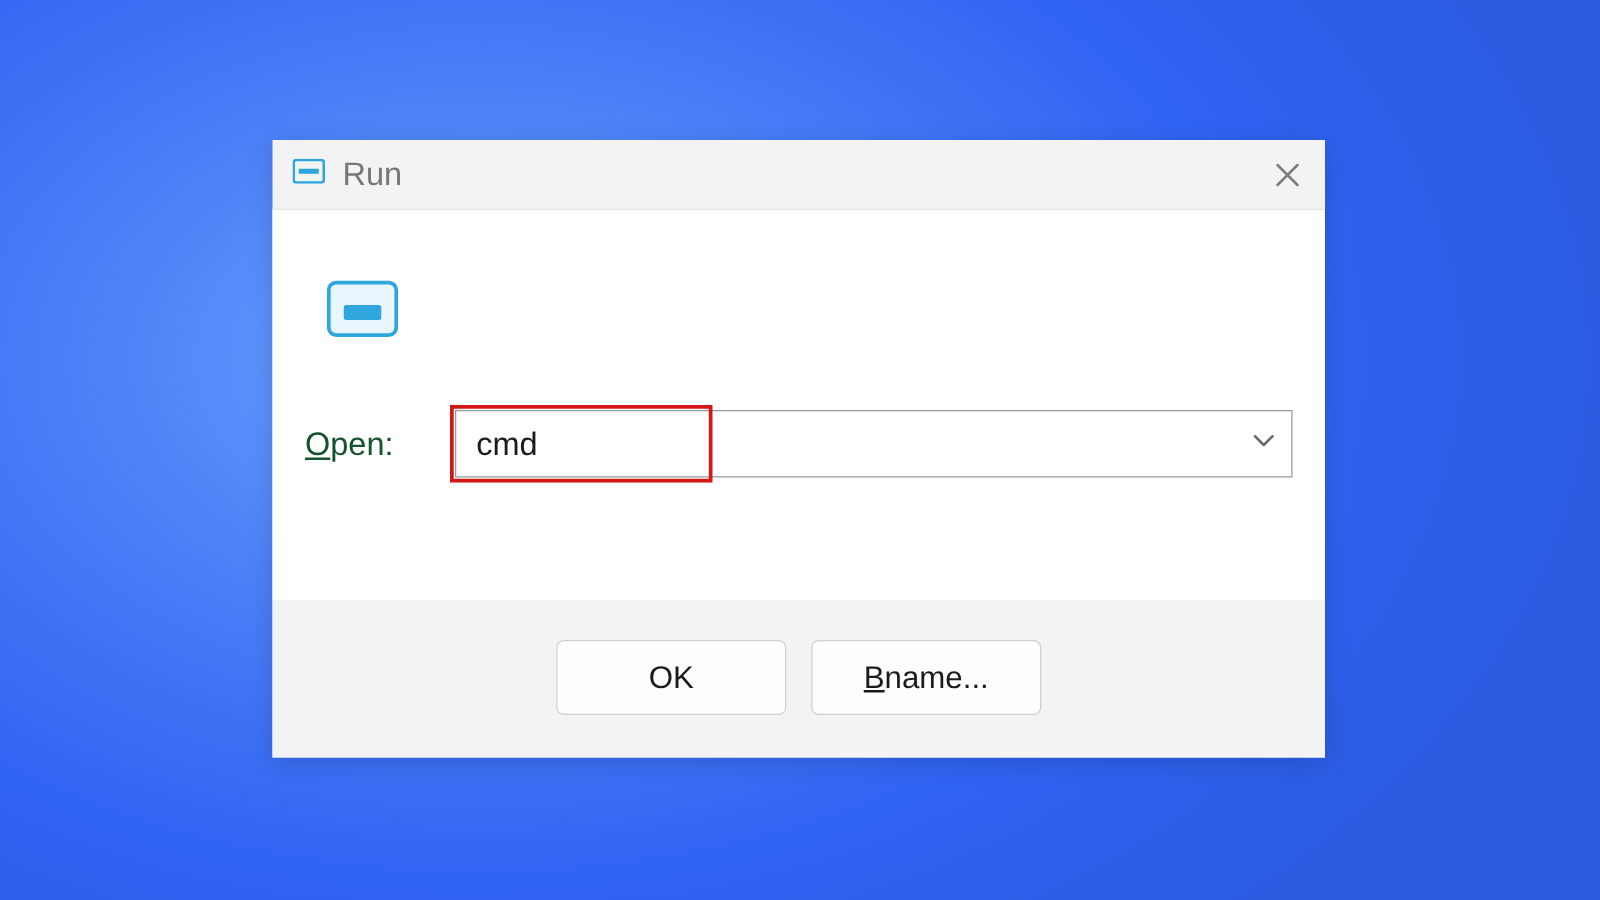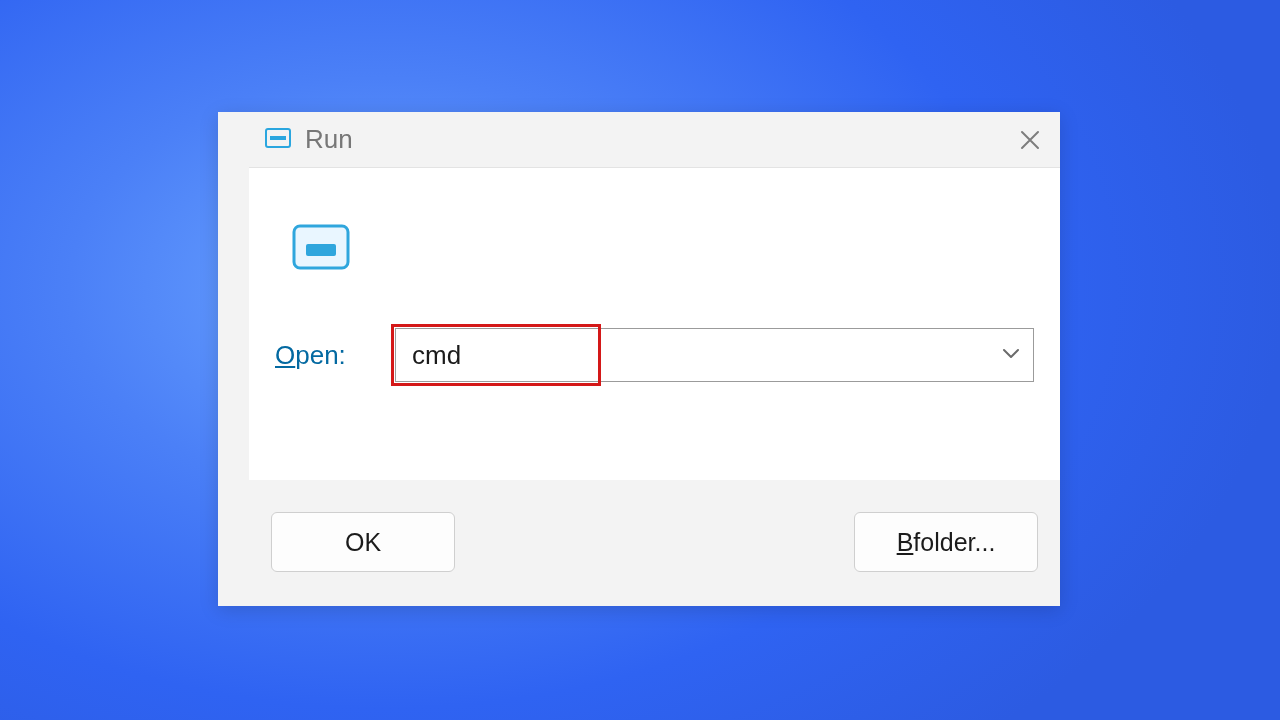--- a/index.html
+++ b/index.html
@@ -8,21 +8,21 @@
     width: 1280px; height: 720px;
     background: radial-gradient(ellipse 900px 600px at 30% 40%, #6ca5ff 0%, #4b80f7 35%, #2f63f2 70%, #2c5be2 100%);
     position: relative;
   }
   .dialog {
     position: absolute;
     left: 218px; top: 112px;
     width: 842px; height: 494px;
     background: #f3f3f3;
     box-shadow: 0 4px 18px rgba(0,0,0,.15);
-    display: flex; flex-direction: column; padding-left: 31px;
+    display: flex; flex-direction: column;
   }
   .titlebar {
     height: 56px;
     display: flex; align-items: center;
     padding: 0 18px 0 16px;
     border-bottom: 1px solid #e3e3e3;
   }
   .titlebar .app-icon { margin-right: 14px; }
   .titlebar .title {
     color: #777; font-size: 26px; font-weight: 400;
@@ -41,21 +41,21 @@
   .big-icon { width: 96px; display:flex; justify-content:center; padding-top:4px; }
   .desc {
     flex: 1;
     color: #1e1e1e;
     font-size: 26px; line-height: 1.42; font-weight: 400;
     padding-right: 10px;
   }
   .row2 { display: flex; align-items: center; margin-top: 52px; }
   .open-label {
     width: 106px;
-    color: #0369a1; font-size: 26px;
+    color: #14532d; font-size: 26px;
     padding-left: 0;
   }
   .open-label .ul { text-decoration: underline; }
   .combo-wrap { position: relative; flex: 1; margin-left: 14px; border-radius: 21px; }
   .combo {
     width: 100%; height: 54px;
     border: 1px solid #9b9b9b;
     background: #ffffff;
     font-size: 26px; color: #1b1b1b;
     padding: 0 44px 0 16px;
@@ -69,21 +69,21 @@
     position: absolute;
     left: -4px; top: -4px;
     width: 210px; height: 62px;
     border: 3px solid #d41818;
     pointer-events: none;
   }
 
   .footer {
     background: #f3f3f3;
     padding: 32px 22px 34px 22px;
-    display: flex; justify-content: space-between; gap: 20px;
+    display: flex; justify-content: center; gap: 20px;
   }
   .btn {
     width: 184px; height: 60px;
     background: #fdfdfd;
     border: 1px solid #cfcfcf;
     border-radius: 6px;
     font-size: 25px; color: #1b1b1b;
     display: flex; align-items: center; justify-content: center;
     cursor: default;
   }
@@ -136,18 +136,18 @@
           <div class="highlight-box"></div>
         </div>
       </div>
     </div>
 
     <div class="footer">
       <div class="btn">
         <span>OK</span>
       </div>
       <div class="btn">
-        <span><span class="ul">B</span><span>folder...</span></span>
+        <span><span class="ul">B</span><span>name...</span></span>
       </div>
     </div>
 
   </div>
 </div>
 
 </body></html>

